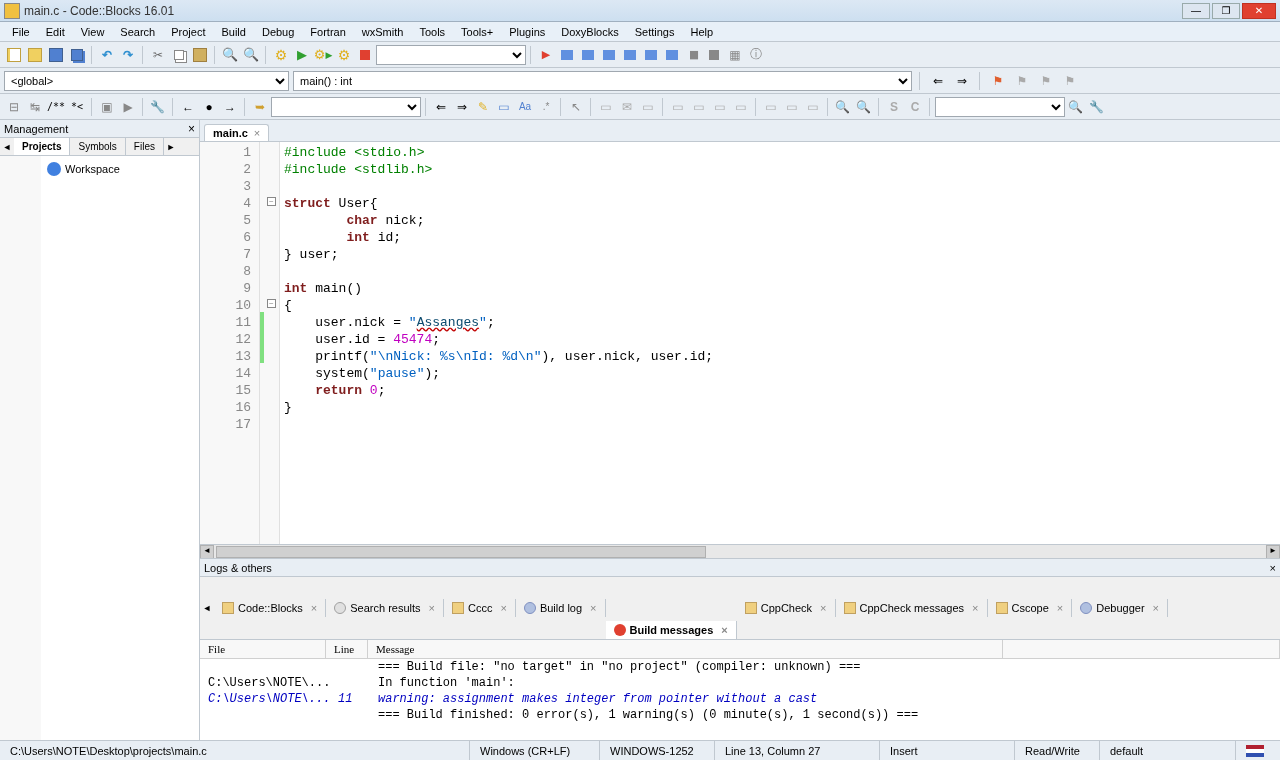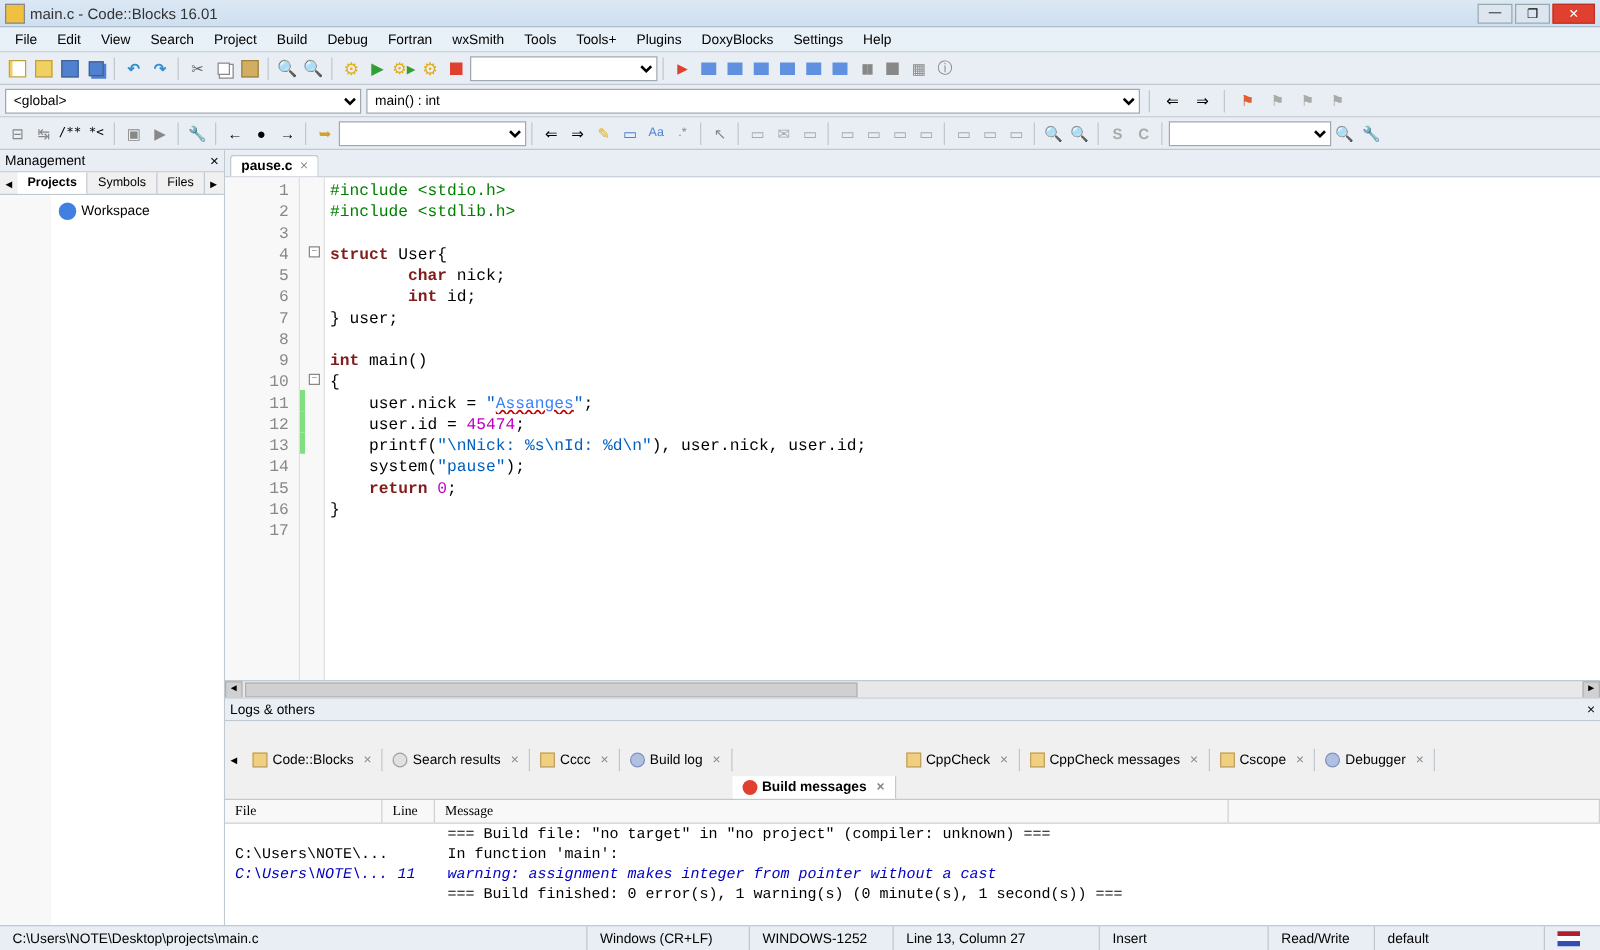--- a/index.html
+++ b/index.html
@@ -18,21 +18,21 @@
 .menu-item { padding: 2px 8px; cursor: pointer; }
 
 
 .toolbar-row { height: 26px; background: #e8eef4; border-bottom: 1px solid #c0c8d0; display: flex; align-items: center; padding: 0 4px; gap: 1px; }
 .tb-btn { width: 20px; height: 20px; border: 1px solid transparent; display: flex; align-items: center; justify-content: center; cursor: pointer; font-size: 12px; }
 .tb-sep { width: 2px; height: 18px; border-left: 1px solid #c0c8d0; margin: 0 3px; }
 .tb-select { height: 20px; border: 1px solid #a0a8b0; background: #fff; font-size: 11px; padding: 0 2px; }
 
 
 .main-area { display: flex; height: calc(100% - 22px - 20px - 26px - 26px - 26px - 20px); }
-.mgmt-panel { width: 180px; background: #f8f8f8; border-right: 1px solid #c0c8d0; display: flex; flex-direction: column; }
+.mgmt-panel { width: 200px; background: #f8f8f8; border-right: 1px solid #c0c8d0; display: flex; flex-direction: column; }
 .panel-header { height: 18px; background: #e8eef4; border-bottom: 1px solid #c0c8d0; display: flex; align-items: center; padding: 0 4px; font-size: 11px; }
 .panel-header .close-x { margin-left: auto; cursor: pointer; font-size: 12px; }
 .mgmt-tabs { display: flex; background: #f0f0f0; border-bottom: 1px solid #c0c8d0; align-items: center; }
 .mgmt-tab-arrow { width: 14px; text-align: center; cursor: pointer; font-size: 9px; }
 .mgmt-tab { padding: 3px 8px; border-right: 1px solid #c0c8d0; cursor: pointer; font-size: 10px; }
 .mgmt-tab.active { background: #fff; font-weight: bold; }
 .mgmt-content { flex: 1; background: #fff; padding: 4px; margin-left: 41px; }
 .tree-item { display: flex; align-items: center; gap: 4px; padding: 2px; }
 .tree-icon { width: 14px; height: 14px; border-radius: 50%; background: #4080e0; display: inline-block; }
 
@@ -45,21 +45,21 @@
 .gutter { width: 60px; text-align: right; padding: 2px 8px 2px 2px; color: #888; background: #f8f8f8; border-right: 1px solid #e0e0e0; line-height: 17px; }
 .fold-gutter { width: 16px; background: #f8f8f8; border-right: 1px solid #e0e0e0; line-height: 17px; text-align: center; color: #888; font-size: 10px; position: relative; }
 .fold-box { display: inline-block; width: 9px; height: 9px; border: 1px solid #888; font-size: 8px; line-height: 7px; text-align: center; background: #fff; }
 .change-bar { width: 4px; background: #f8f8f8; line-height: 17px; }
 .change-mark { background: #80e080; width: 4px; height: 17px; }
 .code-body { flex: 1; padding: 2px 4px; line-height: 17px; white-space: pre; }
 .kw2 { color: #7f1d1d; font-weight: bold; }
 .str { color: #0060c0; }
 .num { color: #c000c0; }
 .inc { color: #008000; }
-.err { color: #3b82f6; text-decoration: underline wavy #c00000; }
+.err { color: #0c4a6e; text-decoration: underline wavy #c00000; }
 .hscroll { height: 14px; background: #e8e8e8; border-top: 1px solid #c0c8d0; display: flex; align-items: center; }
 .hscroll-btn { width: 14px; height: 14px; background: #d0d0d0; border: 1px solid #b0b0b0; text-align: center; font-size: 8px; cursor: pointer; }
 .hscroll-thumb { width: 490px; height: 12px; background: #d0d0d0; border: 1px solid #b0b0b0; margin-left: 2px; }
 
 
 .logs-panel { border-top: 1px solid #c0c8d0; background: #f8f8f8; }
 .logs-header { height: 18px; background: #e8eef4; border-bottom: 1px solid #c0c8d0; display: flex; align-items: center; padding: 0 4px; gap: 48px; }
 .logs-header .close-x { margin-left: auto; cursor: pointer; }
 .logs-tabs { display: flex; background: #f0f0f0; border-bottom: 1px solid #c0c8d0; align-items: center; overflow: hidden; }
 .logs-tab { padding: 3px 8px; border-right: 1px solid #c0c8d0; cursor: pointer; display: flex; align-items: center; gap: 4px; font-size: 11px; white-space: nowrap; }
@@ -378,21 +378,21 @@
         <span class="tree-icon"></span>
         <span>Workspace</span>
       </div>
     </div>
   </div>
 
   <div style="flex:1;display:flex;flex-direction:column">
     <div class="editor-area">
       <div class="editor-tabs">
         <div class="editor-tab">
-          <b>pause.c</b>
+          <b>main.c</b>
           <span class="tab-close">×</span>
         </div>
       </div>
       <div class="code-area">
         <div class="gutter">
             <div>1</div>
             <div>2</div>
             <div>3</div>
             <div>4</div>
             <div>5</div>

